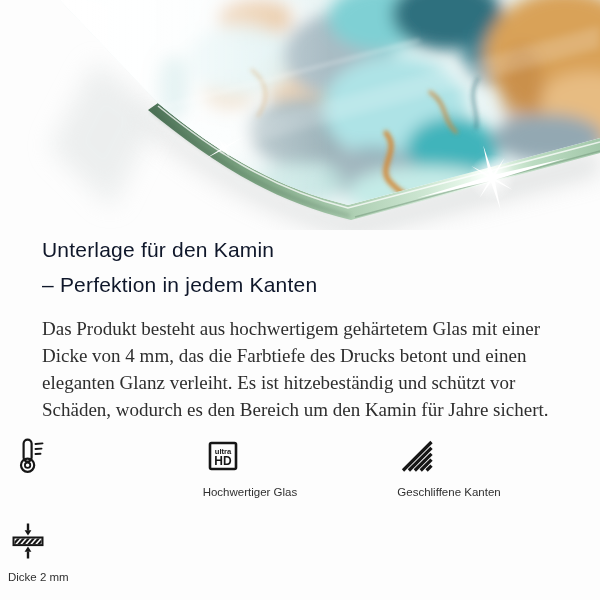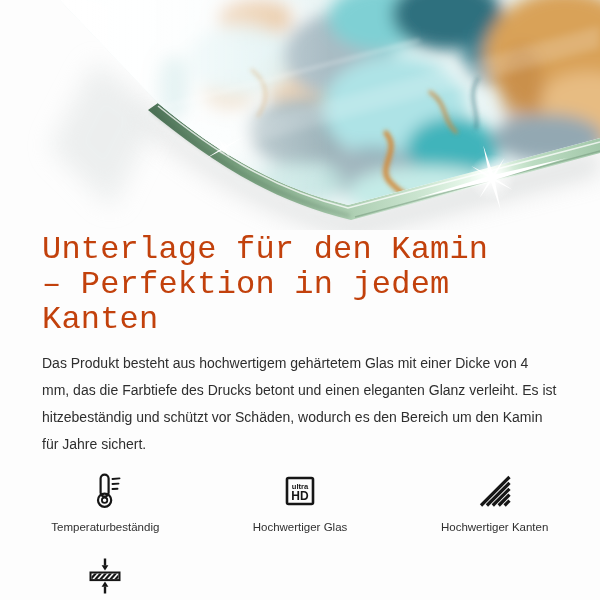--- a/index.html
+++ b/index.html
@@ -10,45 +10,46 @@
   .page{width:600px;height:600px;position:relative;background:#fdfdfd;}
 
   
   .banner{position:relative;width:600px;height:230px;overflow:hidden;}
   .banner svg{display:block;}
 
   
   .content{padding:0 42px;}
   .heading{
     margin:2px 0 0 0;
-    font-family:Liberation Mono, monospace;
+    font-family:Liberation Sans, sans-serif;
     font-weight:400;
-    font-size:32px;
+    font-size:21px;
     line-height:35px;
-    color:#c2410c;
+    color:#0f172a;
     letter-spacing:0.2px;
   }
   .paragraph{
     margin:13px 0 0 0;
     max-width:522px;
-    font-size:14px;
+    font-size:19px;
     line-height:27px;
     color:#2e2e2e;
+    font-family:Liberation Serif, serif;
   }
 
   
   .features{
     margin-top:13px;
     padding:0 8px;
     display:grid;
     grid-template-columns:repeat(3,1fr);
     row-gap:22px;
   }
   .feature{
-    display:flex;flex-direction:column;align-items:center;
+    display:flex;flex-direction:column;align-items:flex-start;
     text-align:center;
   }
   .feature .icon{width:40px;height:40px;}
   .feature .label{
     margin-top:9px;
     font-size:11.5px;
     line-height:14px;
     color:#303030;
   }
   .feat-stroke{stroke:#161616;fill:none;}
@@ -184,21 +185,20 @@
       <svg class="icon" viewBox="0 0 40 40">
         <rect class="feat-stroke" x="15.6" y="3.6" width="8" height="22" rx="4" stroke-width="2.2"></rect>
         <circle class="feat-stroke" cx="19.6" cy="29.2" r="6.6" stroke-width="2.2"></circle>
         <circle class="feat-stroke" cx="19.6" cy="29.2" r="2.7" stroke-width="1.8"></circle>
         <g stroke="#161616" stroke-width="1.9" stroke-linecap="round">
           <line x1="27.5" y1="8" x2="34.5" y2="7.4"></line>
           <line x1="27.5" y1="13" x2="33.5" y2="12.6"></line>
           <line x1="27.5" y1="18" x2="32.5" y2="17.8"></line>
         </g>
       </svg>
-      <span class="label">Temperaturbeständig</span>
     </div>
 
     <div class="feature">
       <svg class="icon" viewBox="0 0 40 40">
         <rect class="feat-stroke" x="7" y="7" width="26" height="26" rx="1.5" stroke-width="2.6"></rect>
         <text x="20" y="17.6" font-size="7.6" font-weight="600" text-anchor="middle">ultra</text>
         <text x="20" y="29.4" font-size="12" font-weight="700" text-anchor="middle">HD</text>
       </svg>
       <span class="label">Hochwertiger Glas</span>
     </div>
@@ -208,21 +208,21 @@
     <div class="feature">
       <svg class="icon" viewBox="0 0 40 40">
         <g stroke="#161616" stroke-width="3.2">
           <line x1="6" y1="34.5" x2="34.5" y2="6"></line>
           <line x1="11.9" y1="34.5" x2="34.5" y2="11.9"></line>
           <line x1="17.8" y1="34.5" x2="34.5" y2="17.8"></line>
           <line x1="23.7" y1="34.5" x2="34.5" y2="23.7"></line>
           <line x1="29.6" y1="34.5" x2="34.5" y2="29.6"></line>
         </g>
       </svg>
-      <span class="label">Hochwertiger Kanten</span>
+      <span class="label">Geschliffene Kanten</span>
     </div>
 
     <div class="feature">
       <svg class="icon" viewBox="0 0 40 40">
         <defs>
           <clipPath id="barClip">
               <rect x="6.5" y="17.5" width="27" height="5.6"></rect>
             </clipPath>
         </defs>
         <rect class="feat-stroke" x="5.5" y="16.5" width="29" height="7.6" stroke-width="2"></rect>

